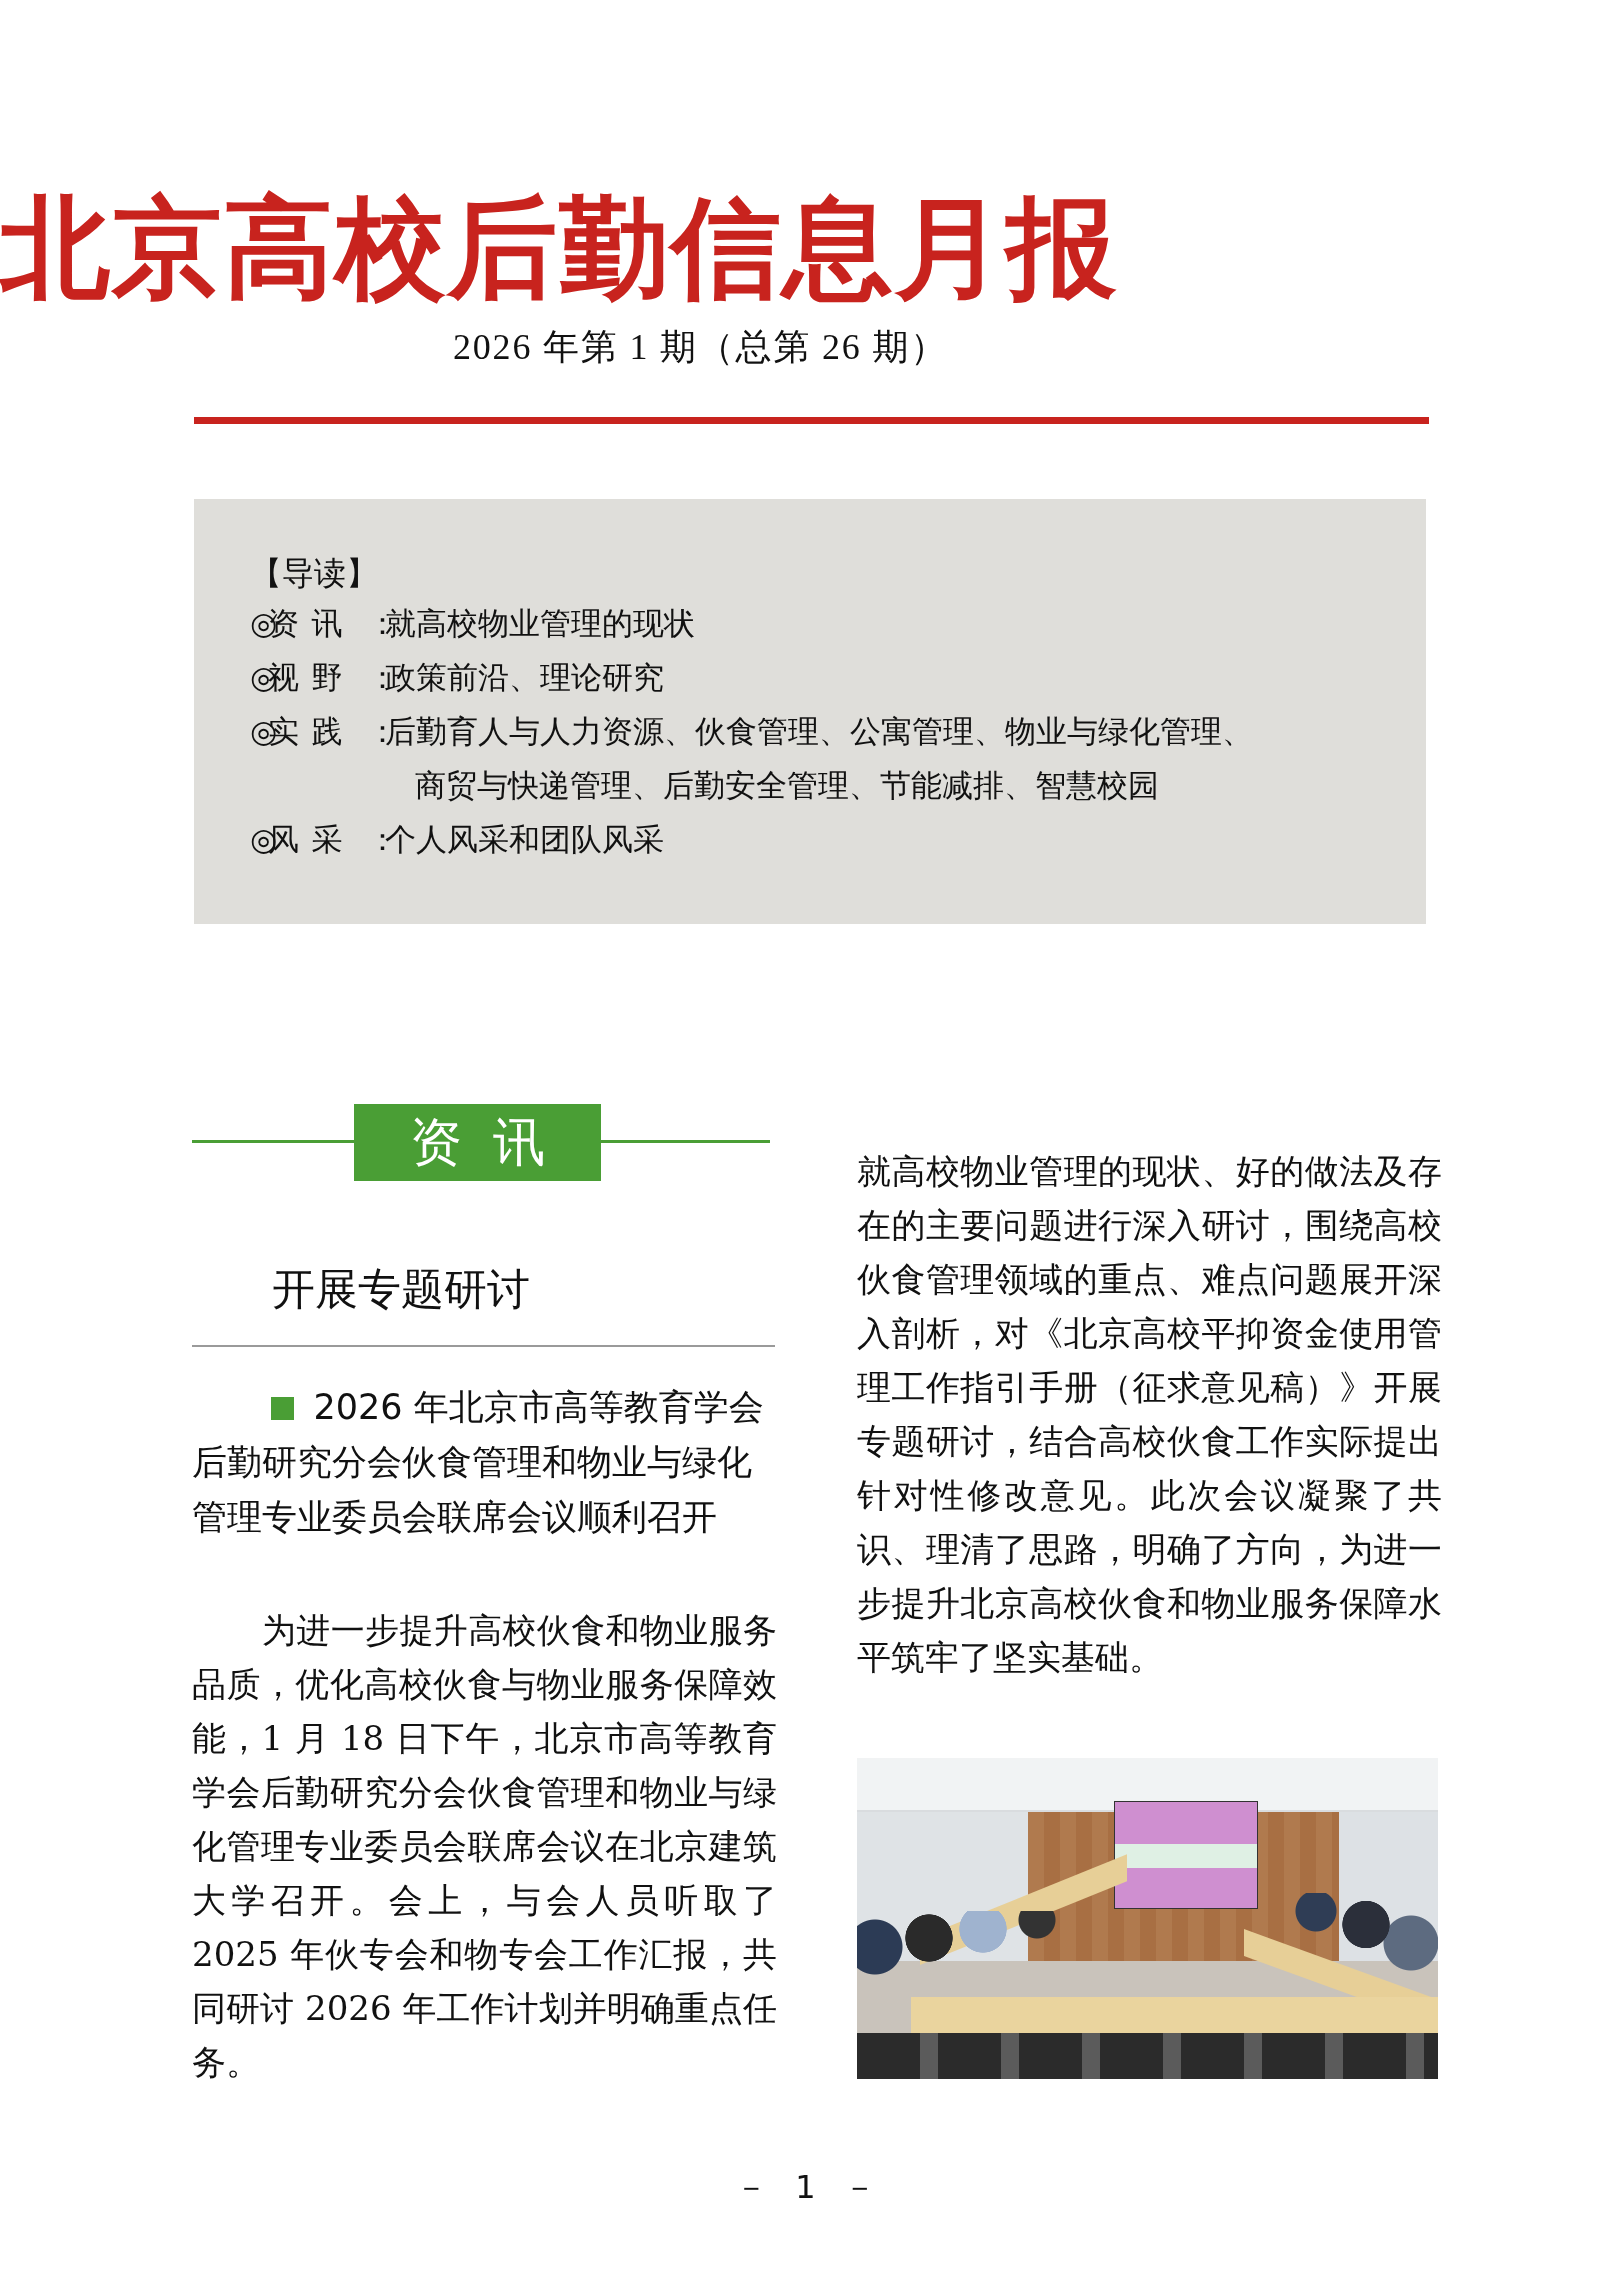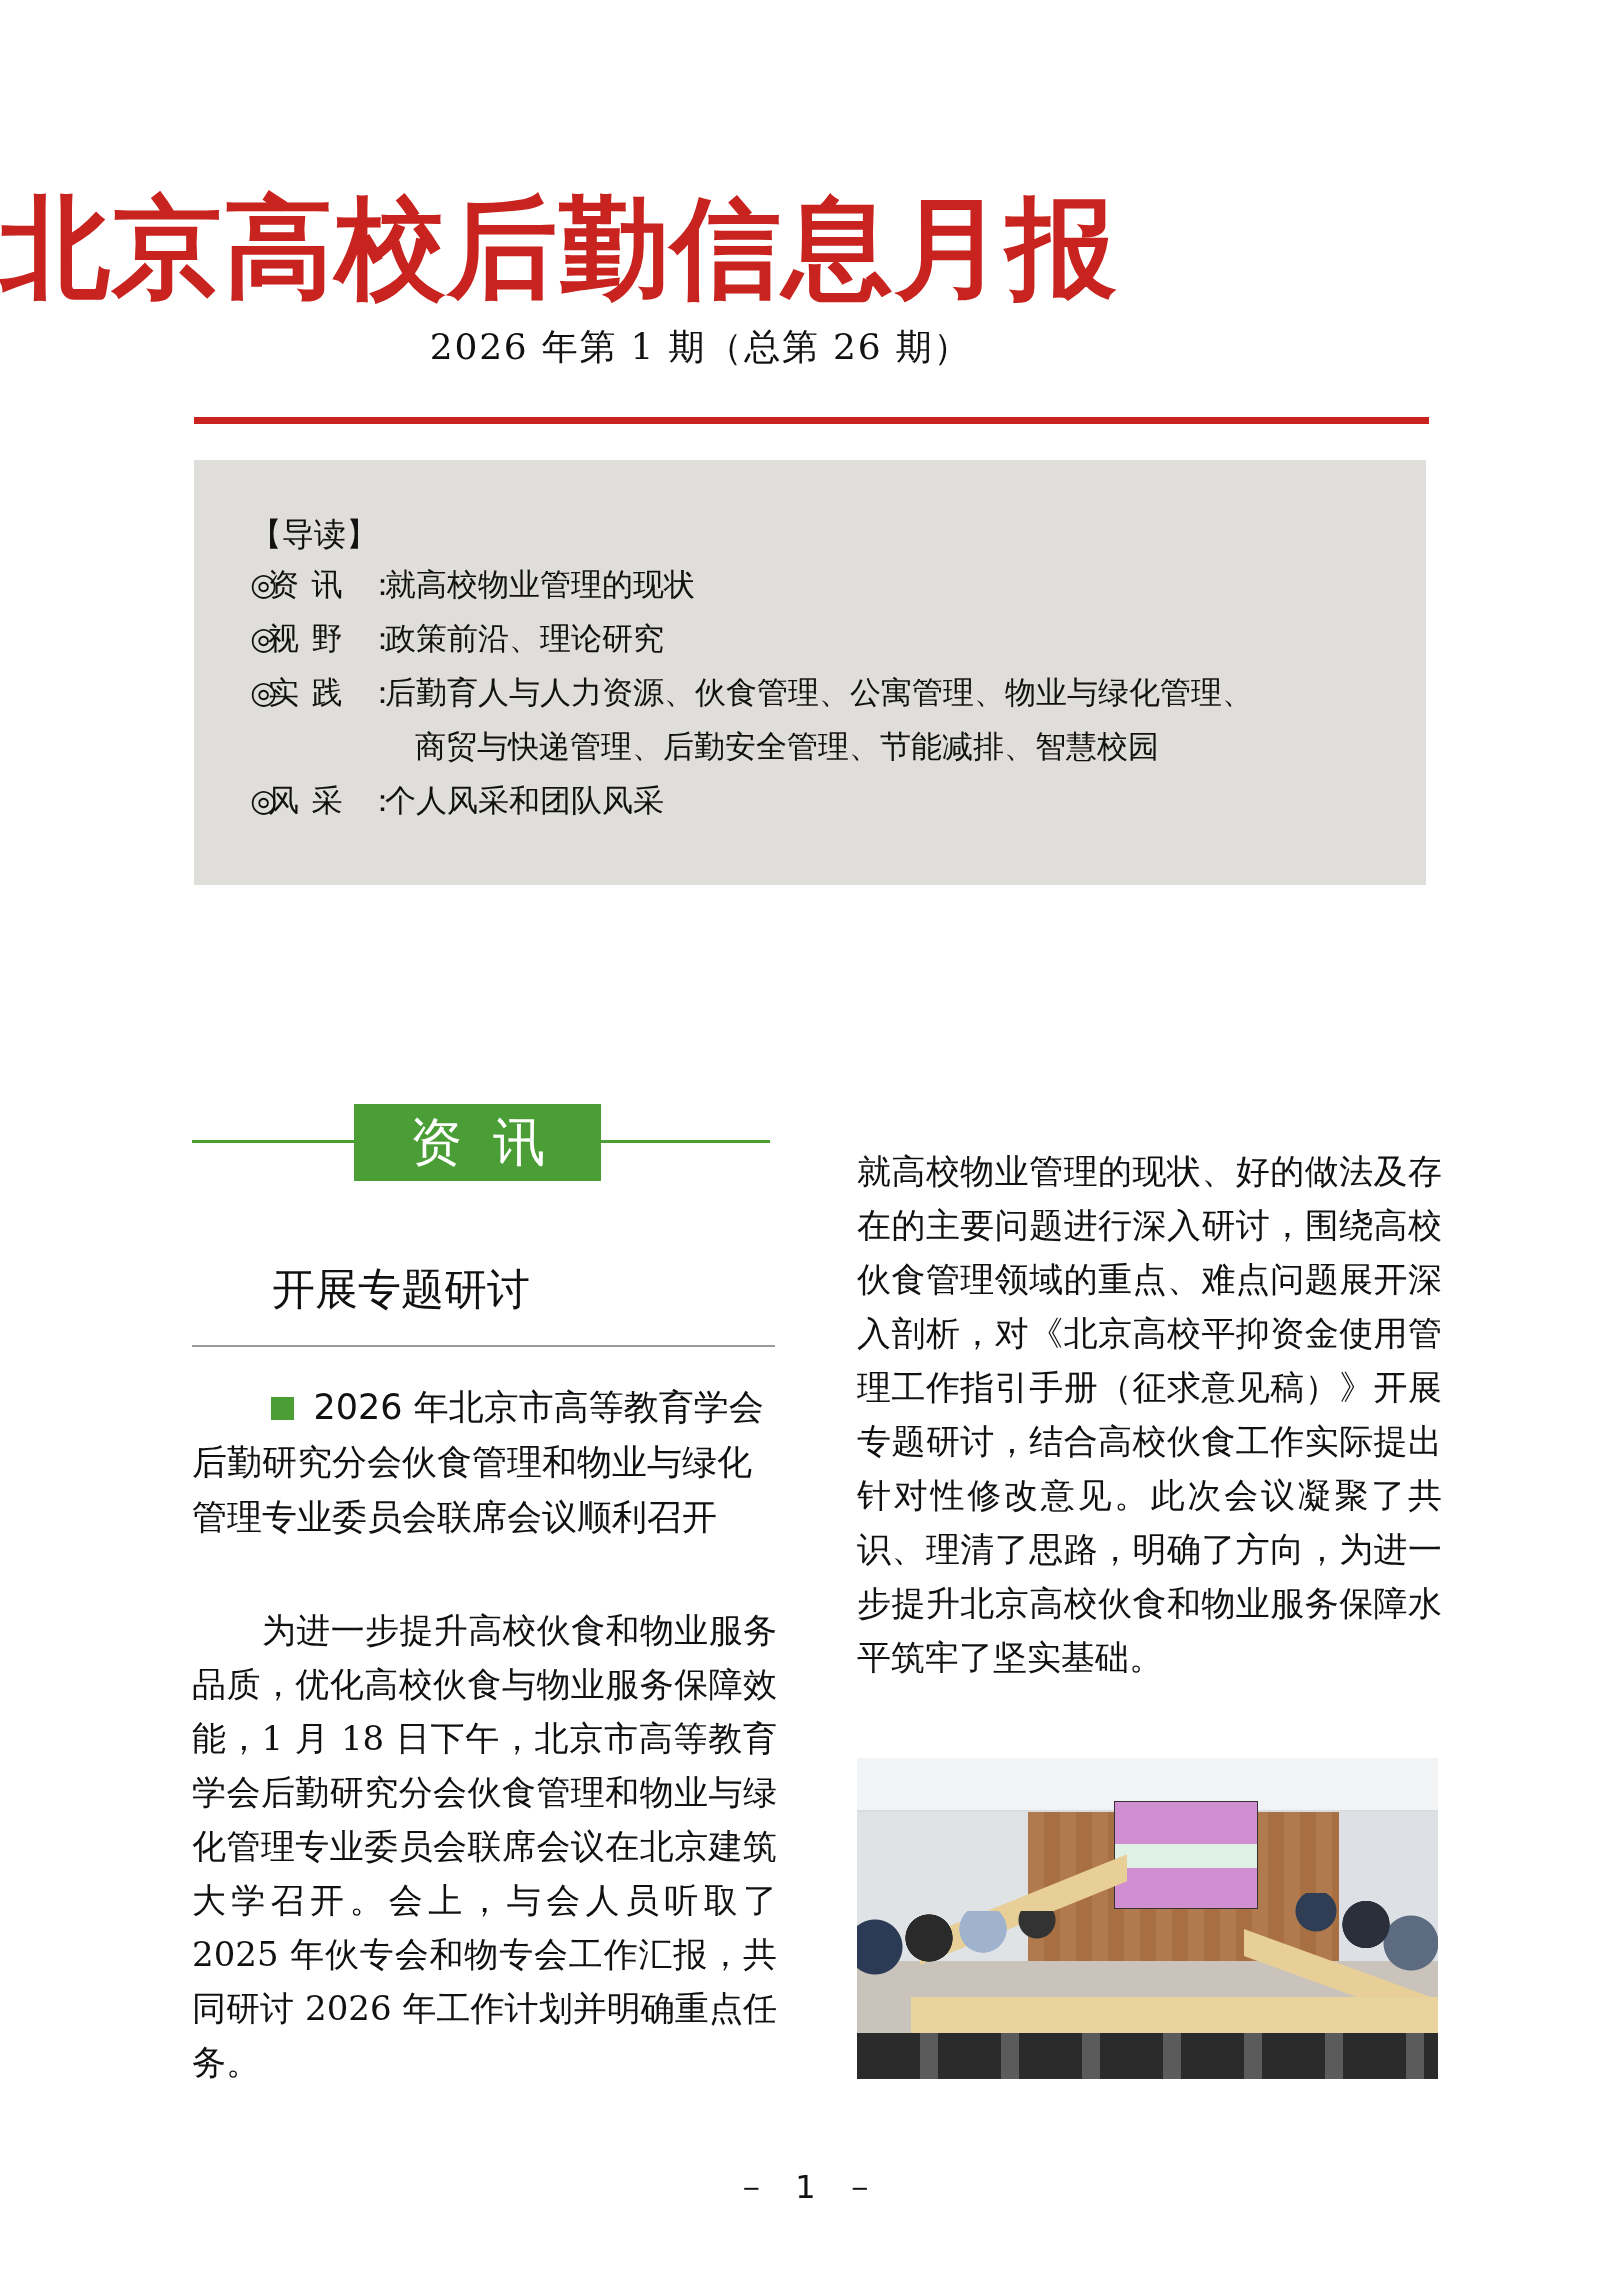--- a/index.html
+++ b/index.html
@@ -3,21 +3,21 @@
 <meta charset="utf-8">
 <style>
   html, body { margin: 0; padding: 0; background: #ffffff; }
   body { width: 1620px; height: 2292px; position: relative; overflow: hidden;
          font-family: "DejaVu Serif", "Liberation Serif", serif; color: #111; }
 
   .masthead { position: absolute; left: 0; top: 185px; width: 1620px; 
               font-family: "DejaVu Serif", "Liberation Serif", serif; font-weight: bold;
               font-size: 110px; letter-spacing: 1.8px; line-height: 126px; }
   .issue { position: absolute; left: 0; top: 322px; width: 1401px; text-align: center;
-           font-size: 36px; line-height: 50px; letter-spacing: 1.8px; color: #111; }
+           font-size: 36px; line-height: 50px; letter-spacing: 1.8px; color: #111; font-family: Liberation Serif, serif; }
   .red-rule { position: absolute; left: 194px; top: 417px; width: 1235px; height: 7.2px; }
 
   .guide { position: absolute; left: 194px; top: 460px; width: 1232px; height: 425px; }
   .guide-title { position: absolute; left: 56px; top: 54px; font-family: "DejaVu Sans", "Liberation Sans", sans-serif;
                  font-size: 32px; line-height: 40px; }
   .guide-row { position: absolute; left: 56px; font-family: "DejaVu Sans", "Liberation Sans", sans-serif;
                font-size: 31px; line-height: 40px; white-space: nowrap; display: flex; }
   .guide-row .bullet { width: 18px; display: inline-block; }
   .guide-row .label { display: inline-block; width: 99px; letter-spacing: 12.6px; }
   .guide-row .sep { display: inline-block; width: 18px; }
@@ -77,21 +77,21 @@
               font-family: "DejaVu Sans", "Liberation Sans", sans-serif; font-size: 32px; line-height: 40px;
               letter-spacing: 9px; }
 </style>
 </head>
 <body>
 
 <div class="masthead" style="color: rgb(200, 35, 30);">北京高校后勤信息月报</div>
 <div class="issue">2026 年第 1 期（总第 26 期）</div>
 <div class="red-rule" style="background: rgb(200, 35, 30);"></div>
 
-<div class="guide" style="background: rgb(223, 222, 218);">
+<div class="guide" style="background: rgb(223, 222, 218); margin-top: 39px;">
   <div class="guide-title">【导读】</div>
 
   <div class="guide-row" style="top:104px">
     <span class="bullet">◎</span>
     <span class="label">资讯</span>
     <span class="sep">：</span>
     <span class="value">就高校物业管理的现状</span>
   </div>
   <div class="guide-row" style="top:158px">
     <span class="bullet">◎</span>

